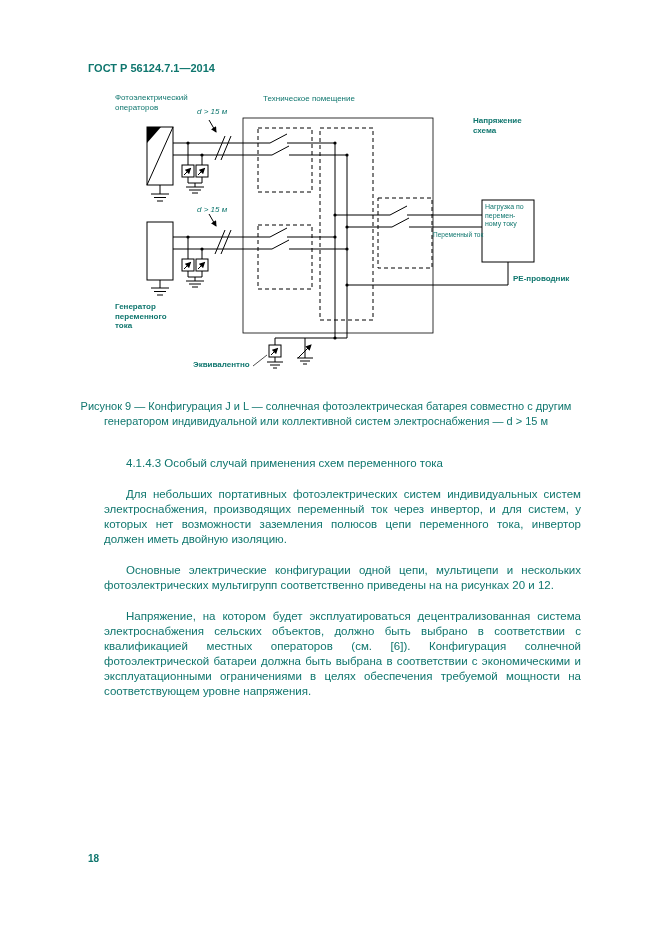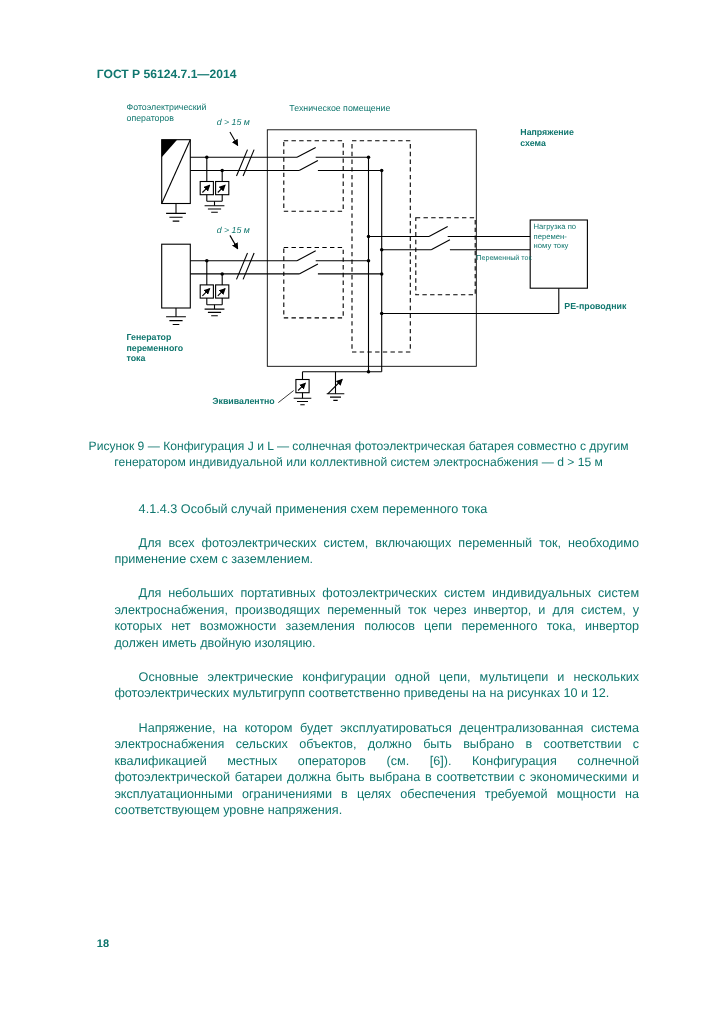--- a/index.html
+++ b/index.html
@@ -200,21 +200,20 @@
     <div class="dlabel nowrap" style="left:348px; top:140px; font-size:6.5px;">Переменный ток</div>
     <div class="dlabel bold nowrap" style="left:392px; top:184px;margin-left:36px;">PE-проводник</div>
     <div class="dlabel bold" style="left:30px; top:212px; width:68px;">Генератор переменного тока</div>
     <div class="dlabel bold nowrap" style="left:108px; top:270px;">Эквивалентно</div>
   </div>
 
   <div class="caption">Рисунок 9 — Конфигурация J и L — солнечная фотоэлектрическая батарея совместно с другим генератором индивидуальной или коллективной систем электроснабжения — d &gt; 15 м</div>
 
   <div class="body-text">
     <p>4.1.4.3 Особый случай применения схем переменного тока</p>
-    <p>Для всех фотоэлектрических систем, включающих переменный ток, необходимо применение схем с заземлением.</p>
     <p>Для небольших портативных фотоэлектрических систем индивидуальных систем электроснабжения, производящих переменный ток через инвертор, и для систем, у которых нет возможности заземления полюсов цепи переменного тока, инвертор должен иметь двойную изоляцию.</p>
-    <p>Основные электрические конфигурации одной цепи, мультицепи и нескольких фотоэлектрических мультигрупп соответственно приведены на на рисунках 10 и 12.</p>
+    <p>Основные электрические конфигурации одной цепи, мультицепи и нескольких фотоэлектрических мультигрупп соответственно приведены на на рисунках 20 и 12.</p>
     <p>Напряжение, на котором будет эксплуатироваться децентрализованная система электроснабжения сельских объектов, должно быть выбрано в соответствии с квалификацией местных операторов (см. [6]). Конфигурация солнечной фотоэлектрической батареи должна быть выбрана в соответствии с экономическими и эксплуатационными ограничениями в целях обеспечения требуемой мощности на соответствующем уровне напряжения.</p>
   </div>
 
   <div class="page-number">18</div>
 
 </div>
 
 </body></html>

